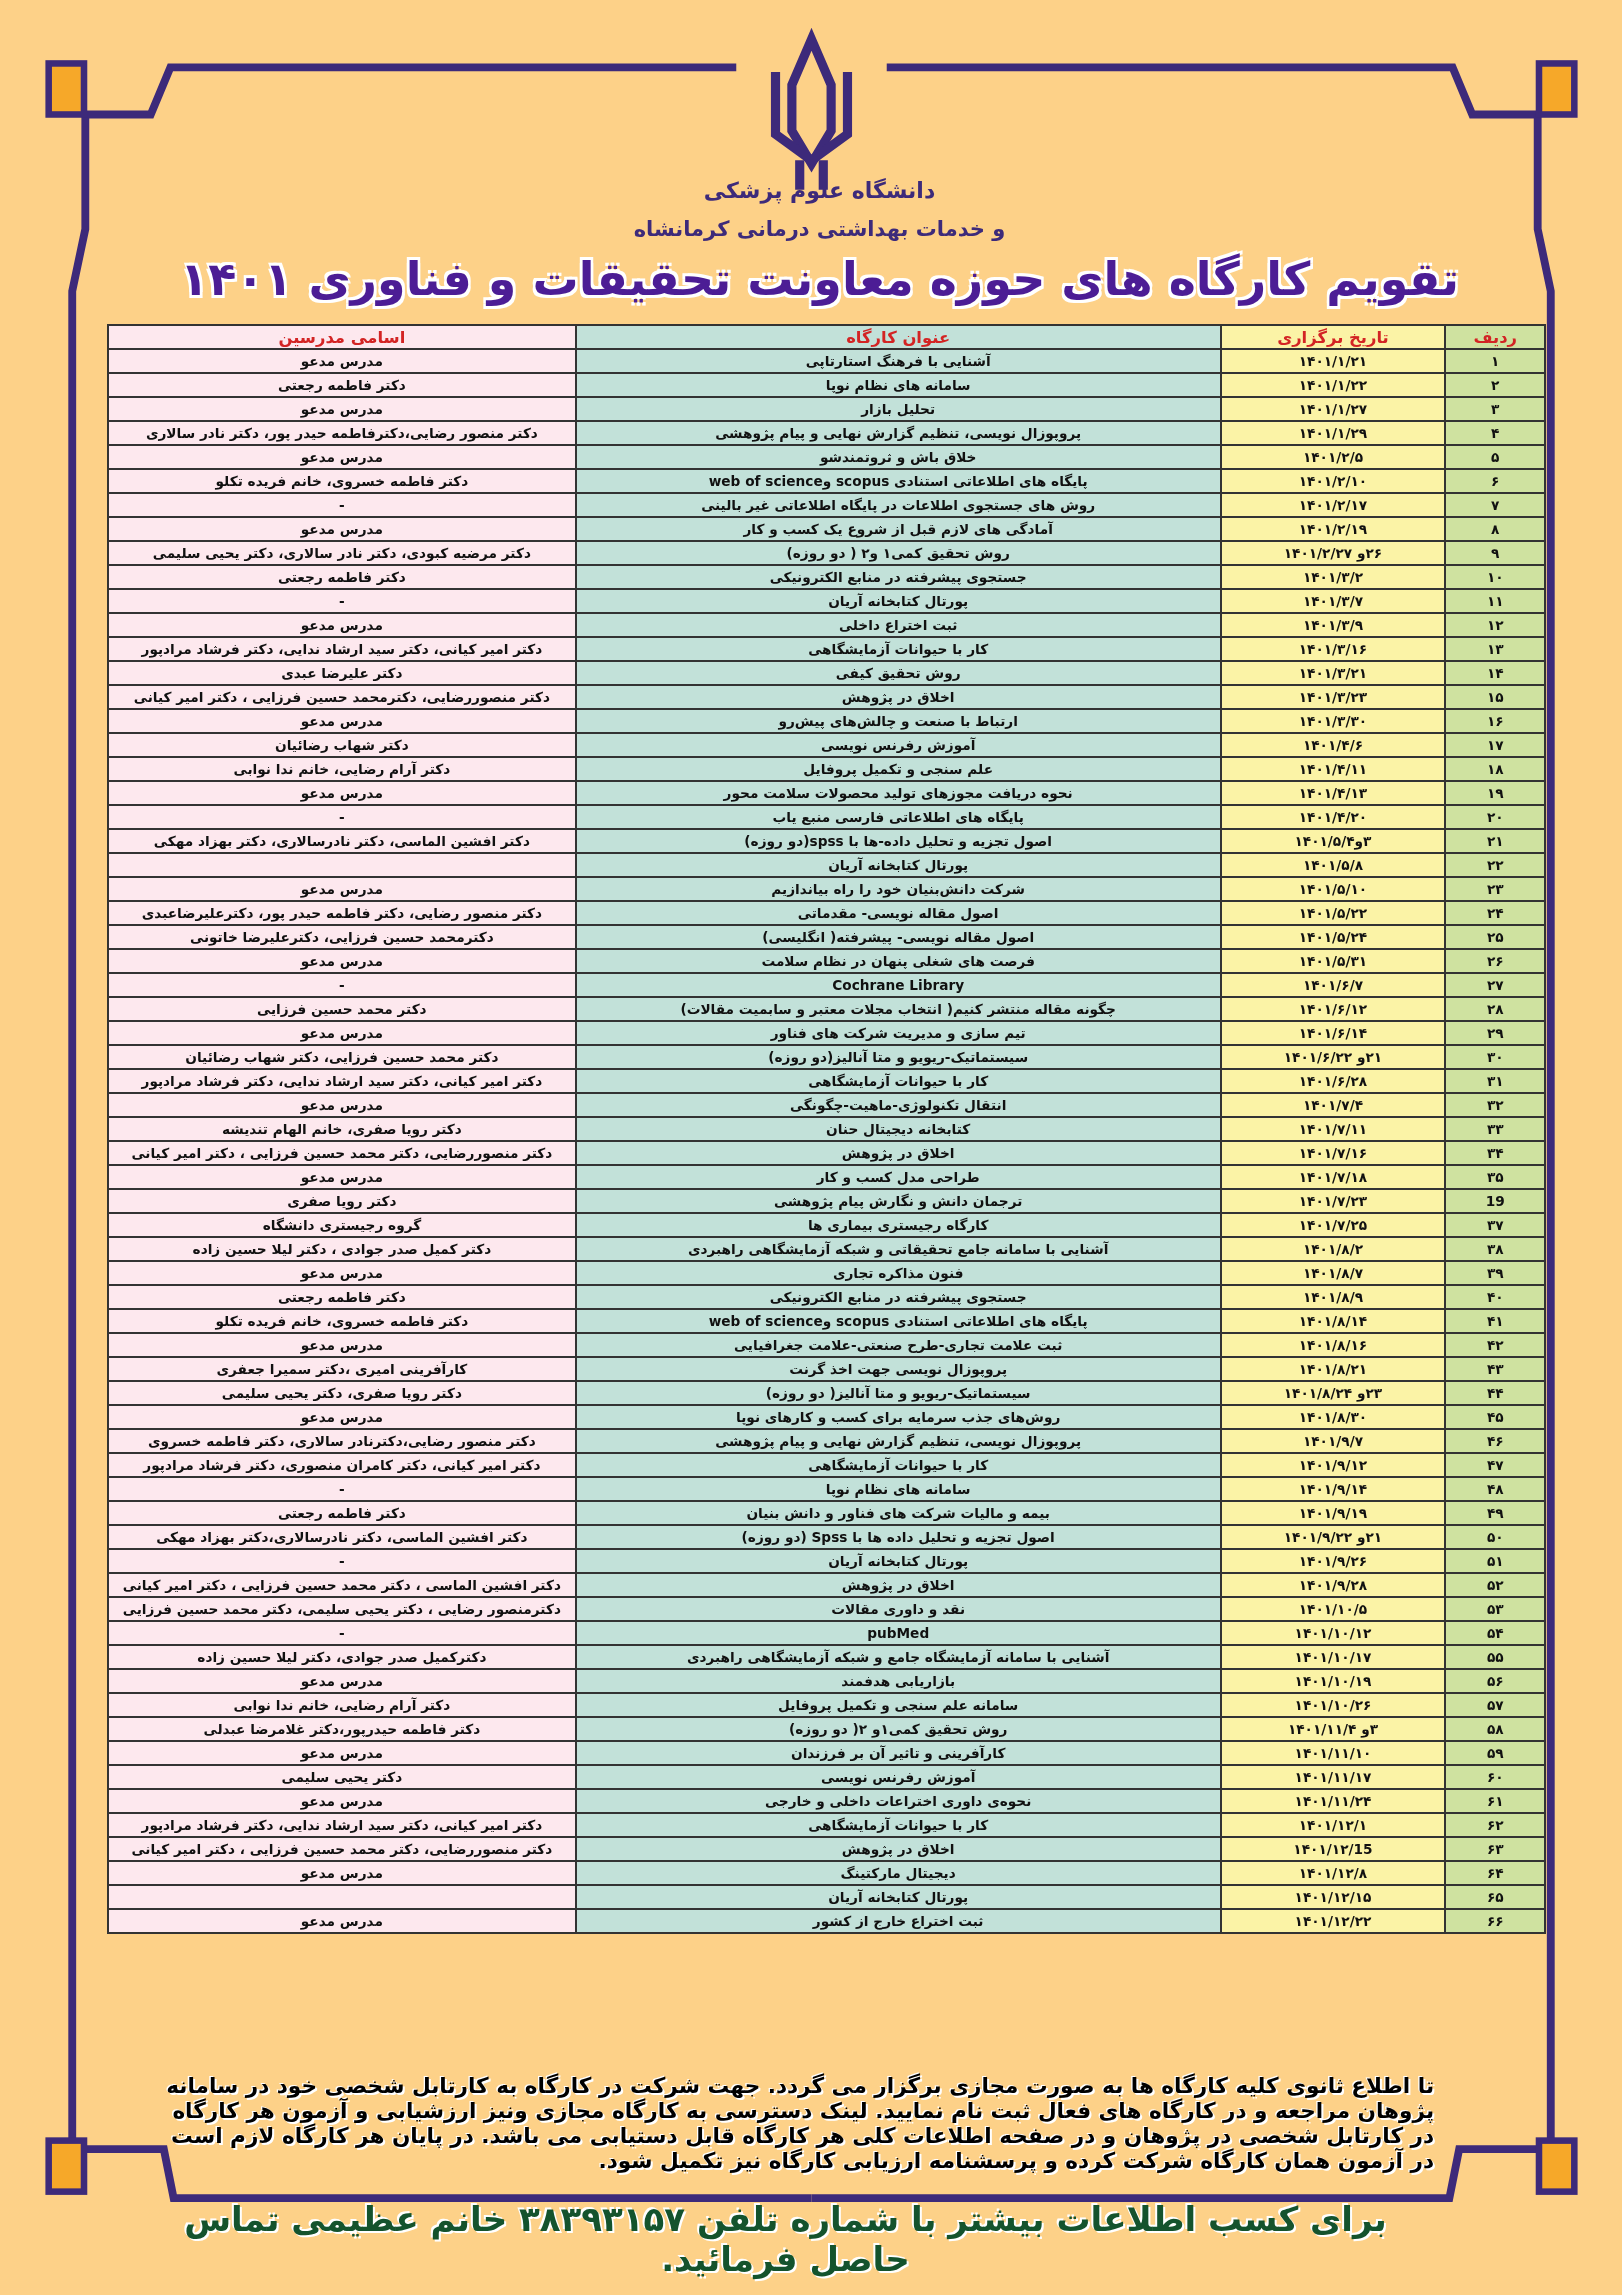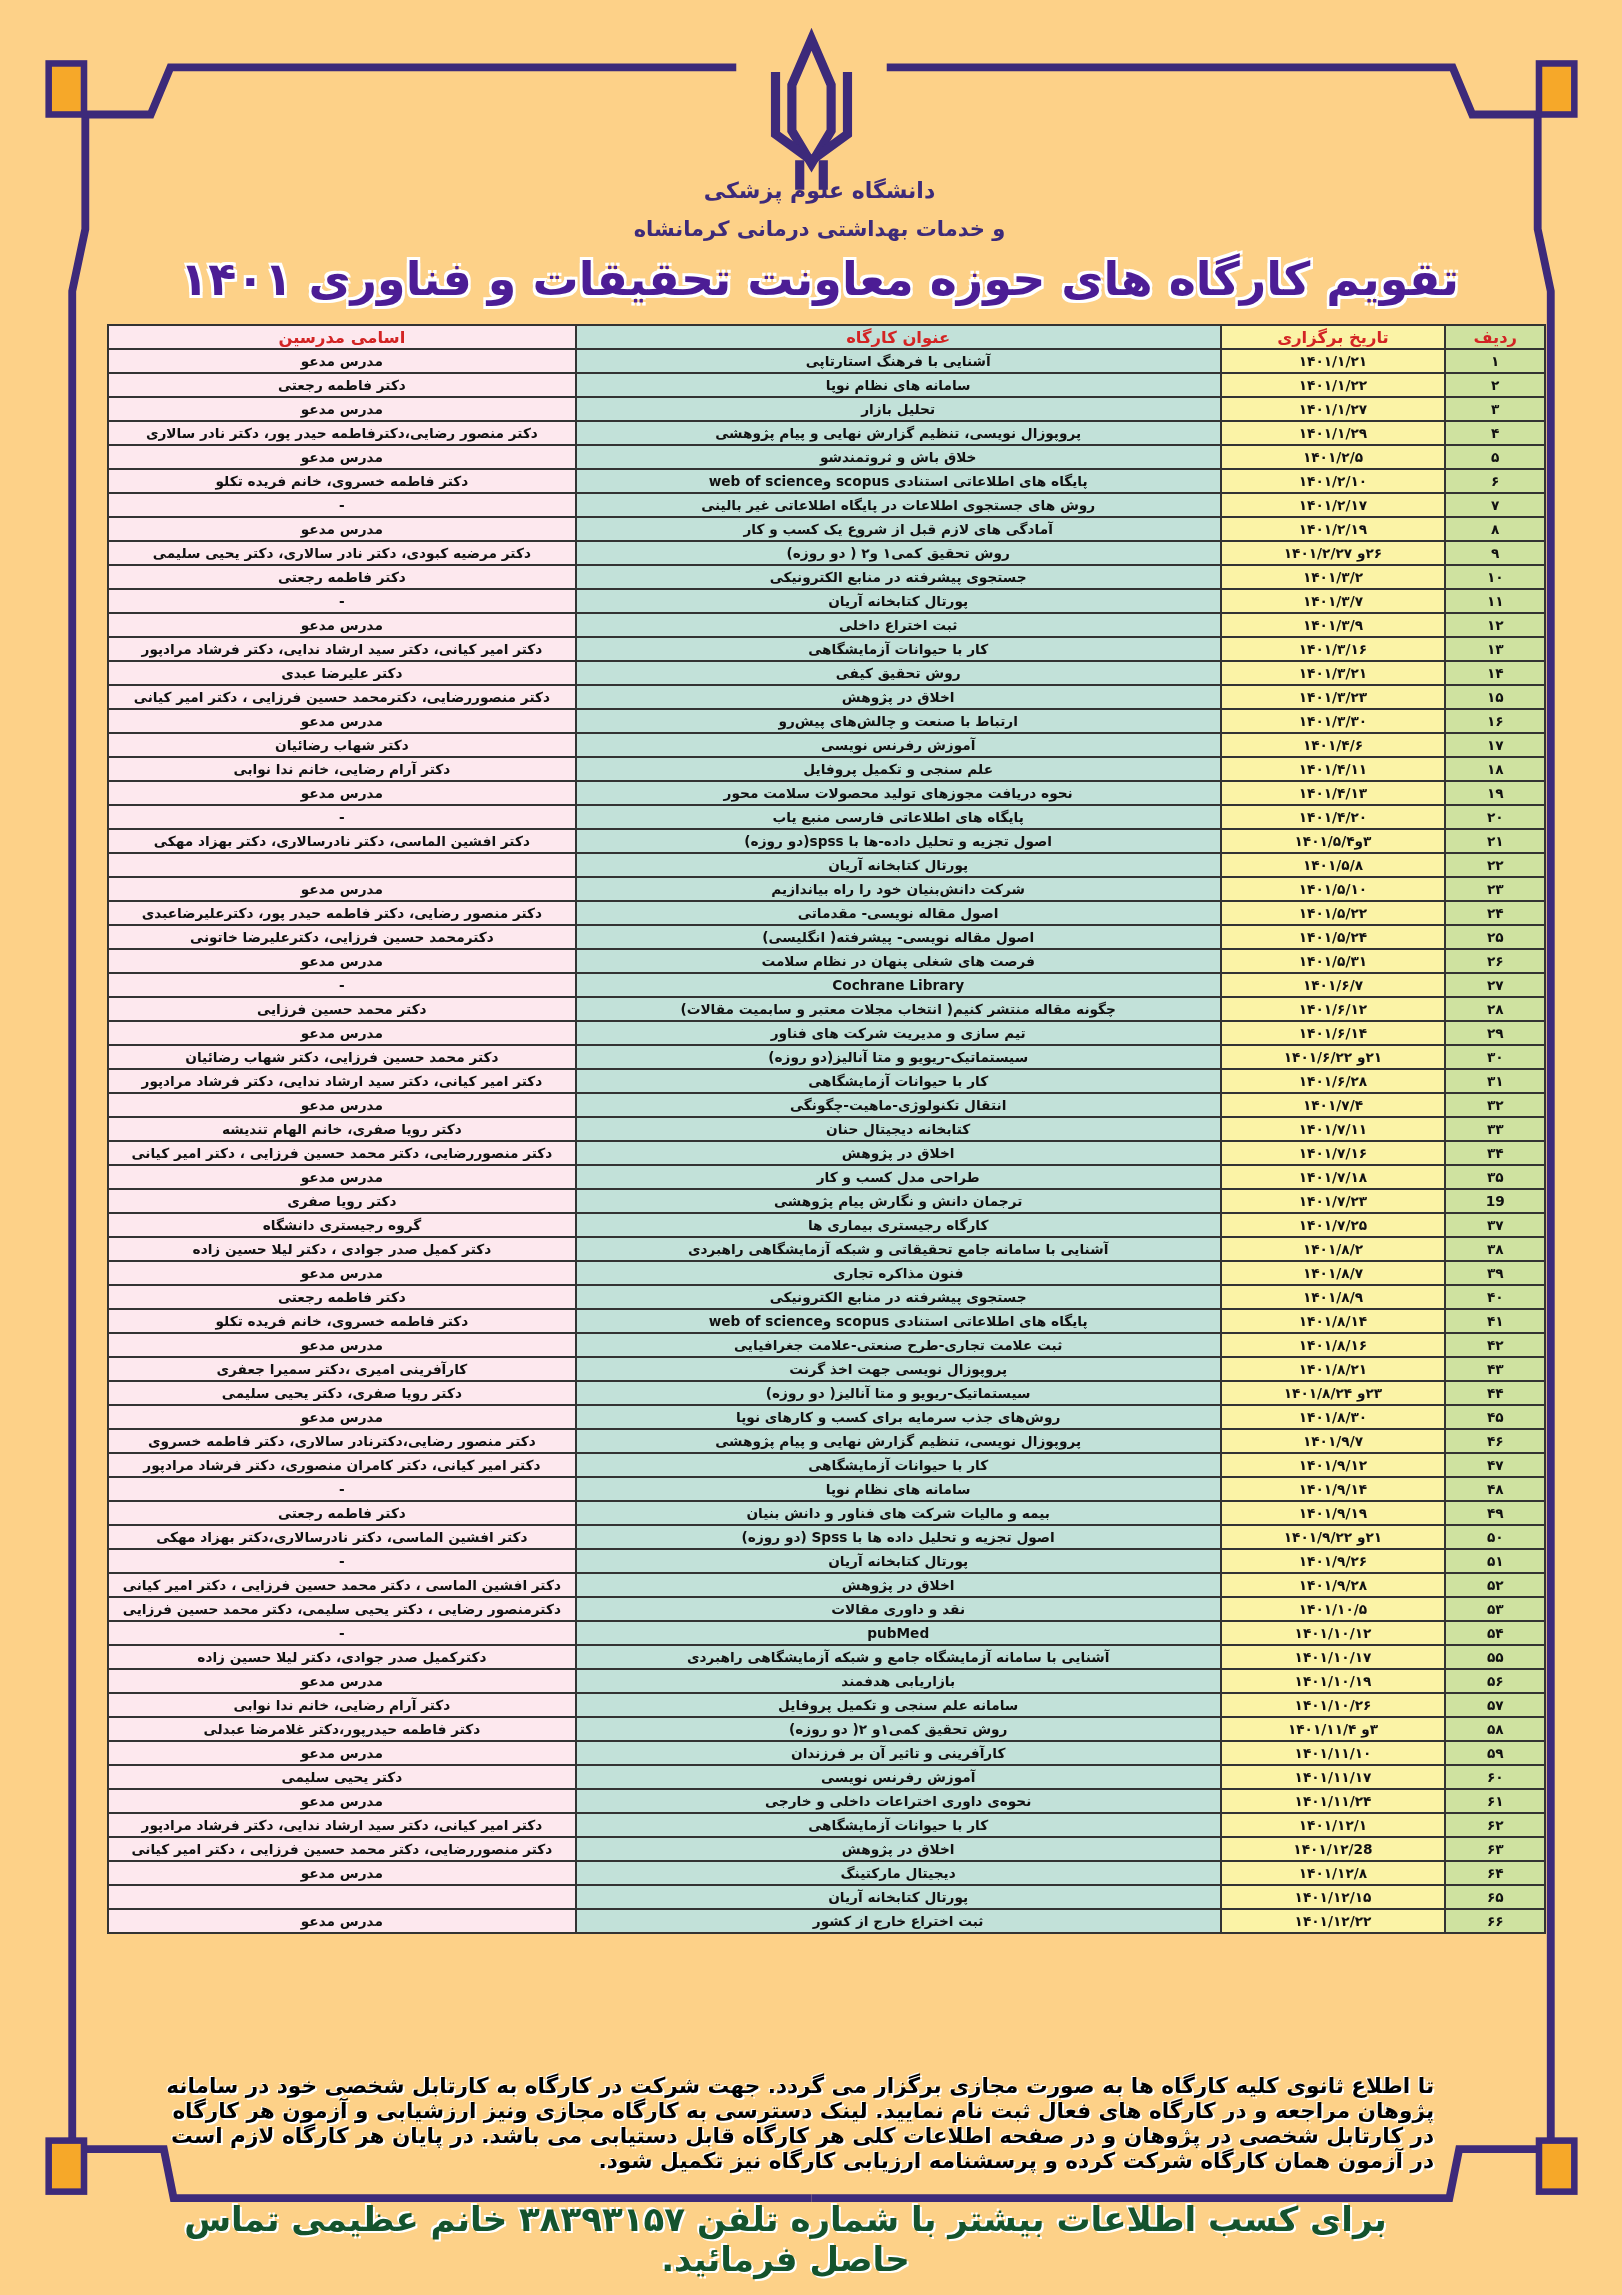--- a/index.html
+++ b/index.html
@@ -422,21 +422,21 @@
         <td class="c-teach">مدرس مدعو</td>
       </tr>
       <tr>
         <td class="c-num">۶۲</td>
         <td class="c-date">۱۴۰۱/۱۲/۱</td>
         <td class="c-title">کار با حیوانات آزمایشگاهی</td>
         <td class="c-teach">دکتر امیر کیانی، دکتر  سید ارشاد ندایی، دکتر فرشاد مرادپور</td>
       </tr>
       <tr>
         <td class="c-num">۶۳</td>
-        <td class="c-date">۱۴۰۱/۱۲/28</td>
+        <td class="c-date">۱۴۰۱/۱۲/15</td>
         <td class="c-title">اخلاق در پژوهش</td>
         <td class="c-teach">دکتر منصوررضایی، دکتر محمد حسین فرزایی ، دکتر امیر کیانی</td>
       </tr>
       <tr>
         <td class="c-num">۶۴</td>
         <td class="c-date">۱۴۰۱/۱۲/۸</td>
         <td class="c-title">دیجیتال مارکتینگ</td>
         <td class="c-teach">مدرس مدعو</td>
       </tr>
       <tr>

